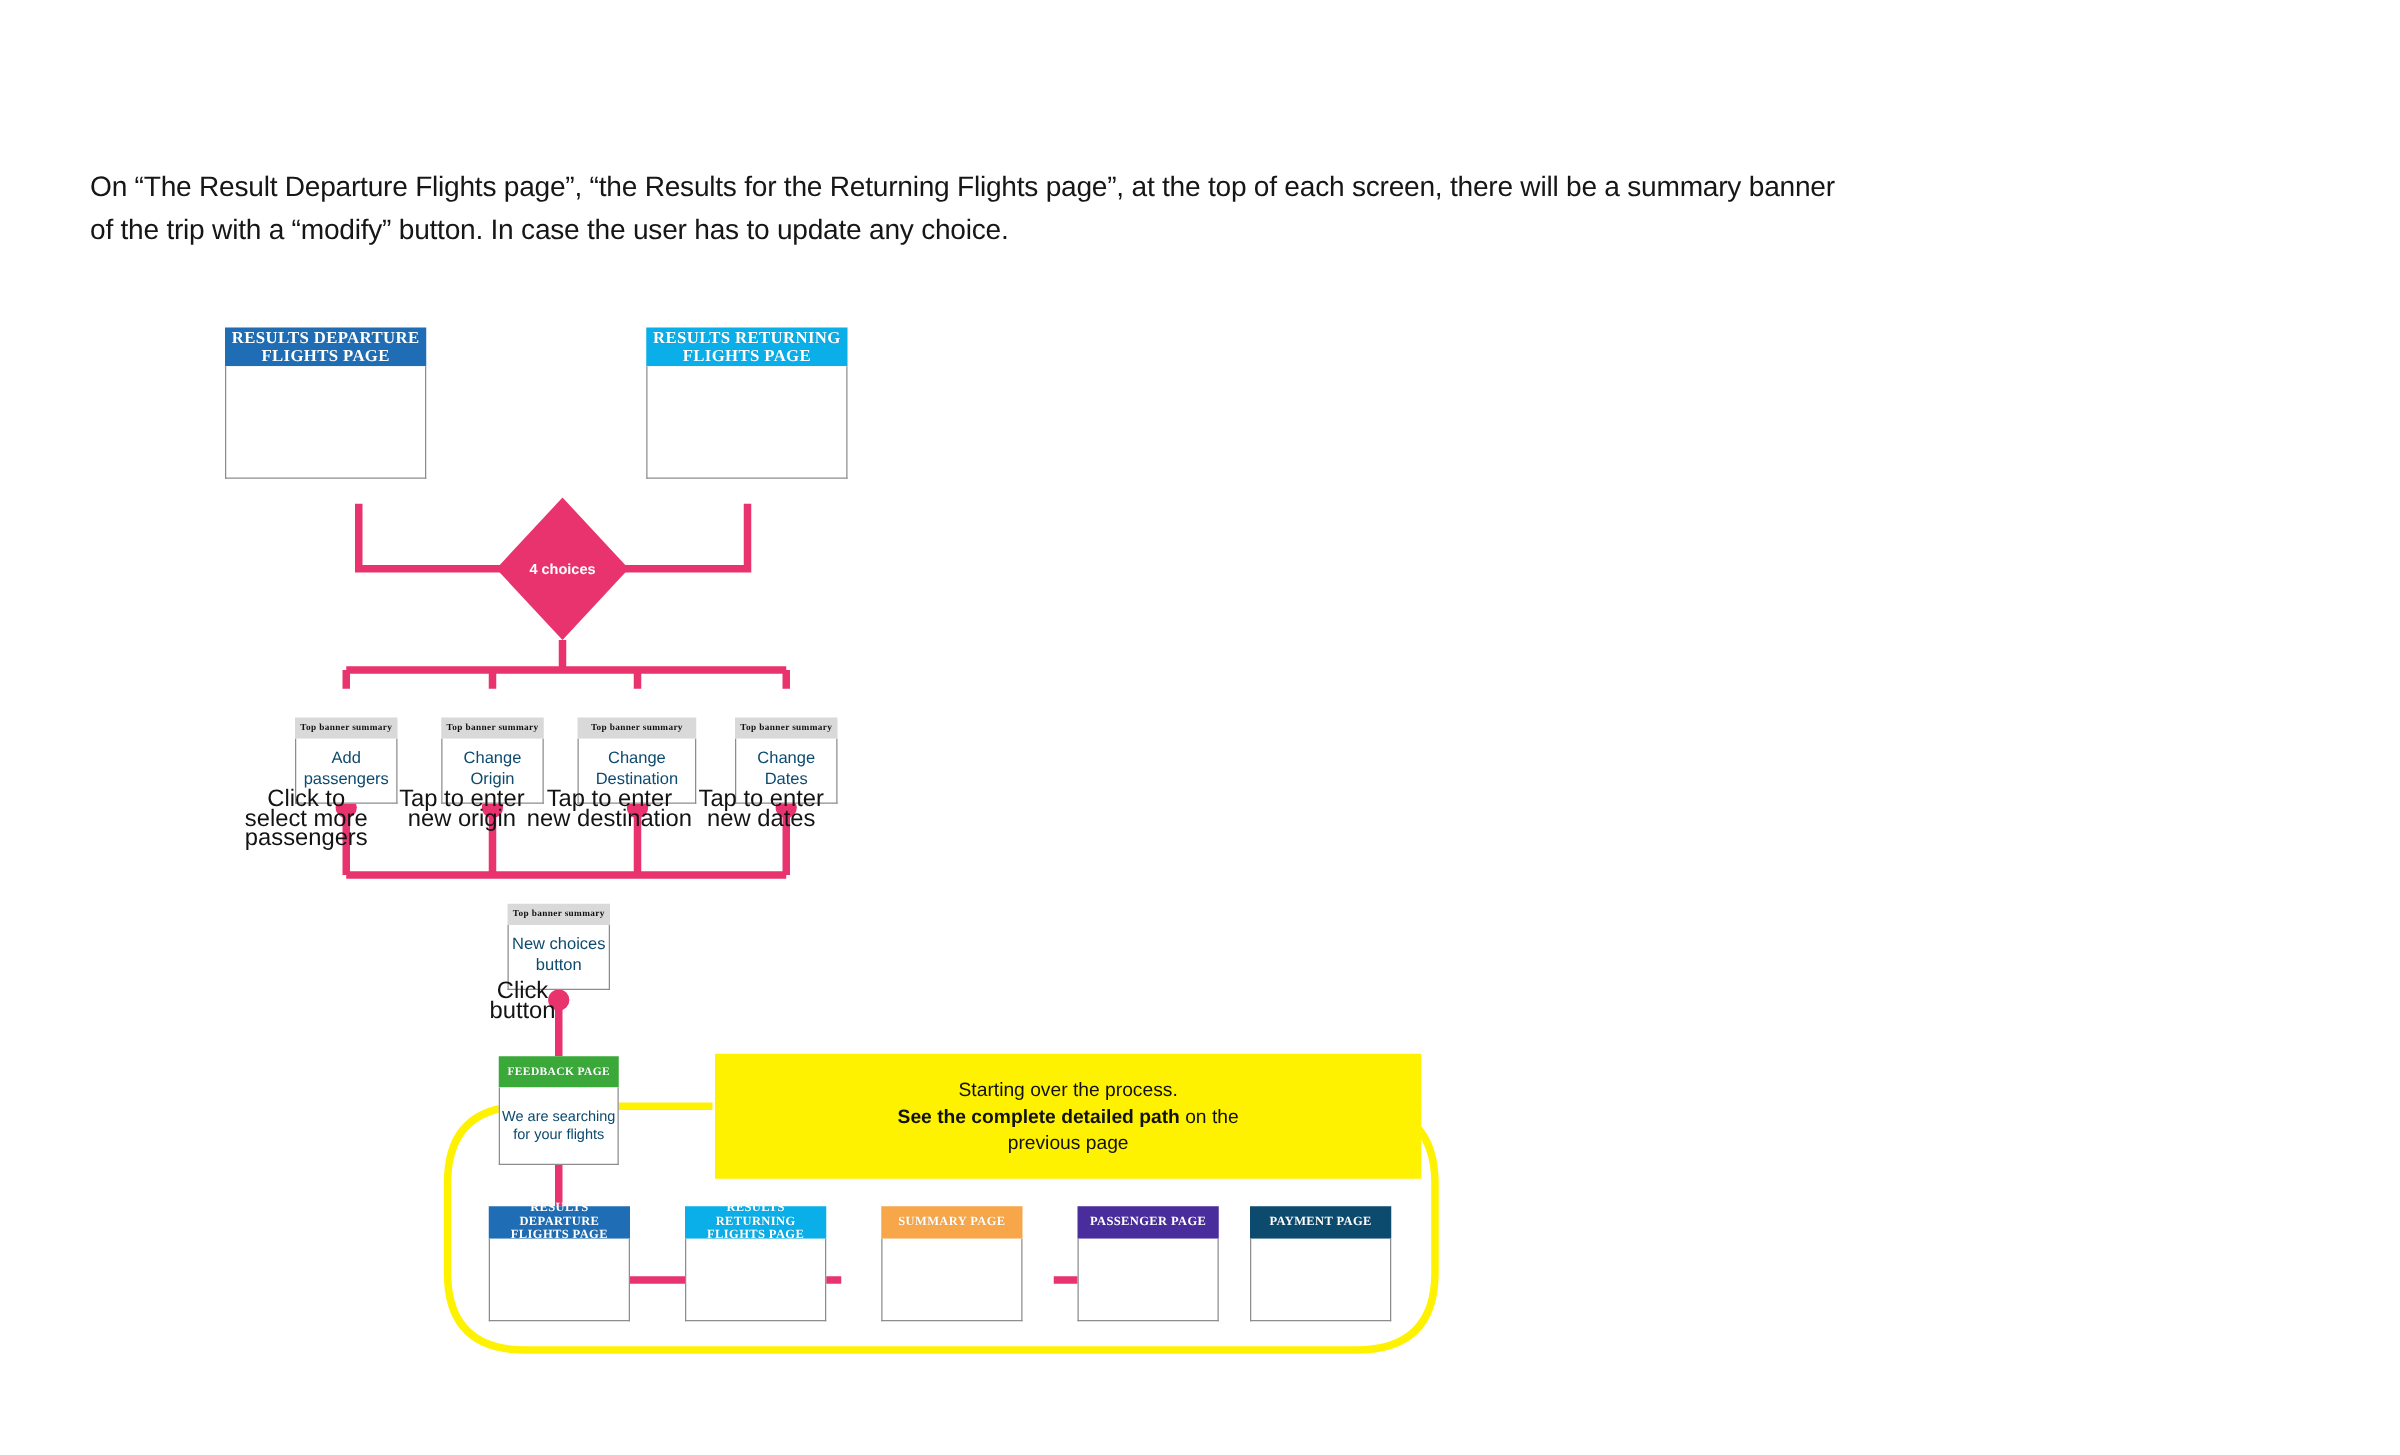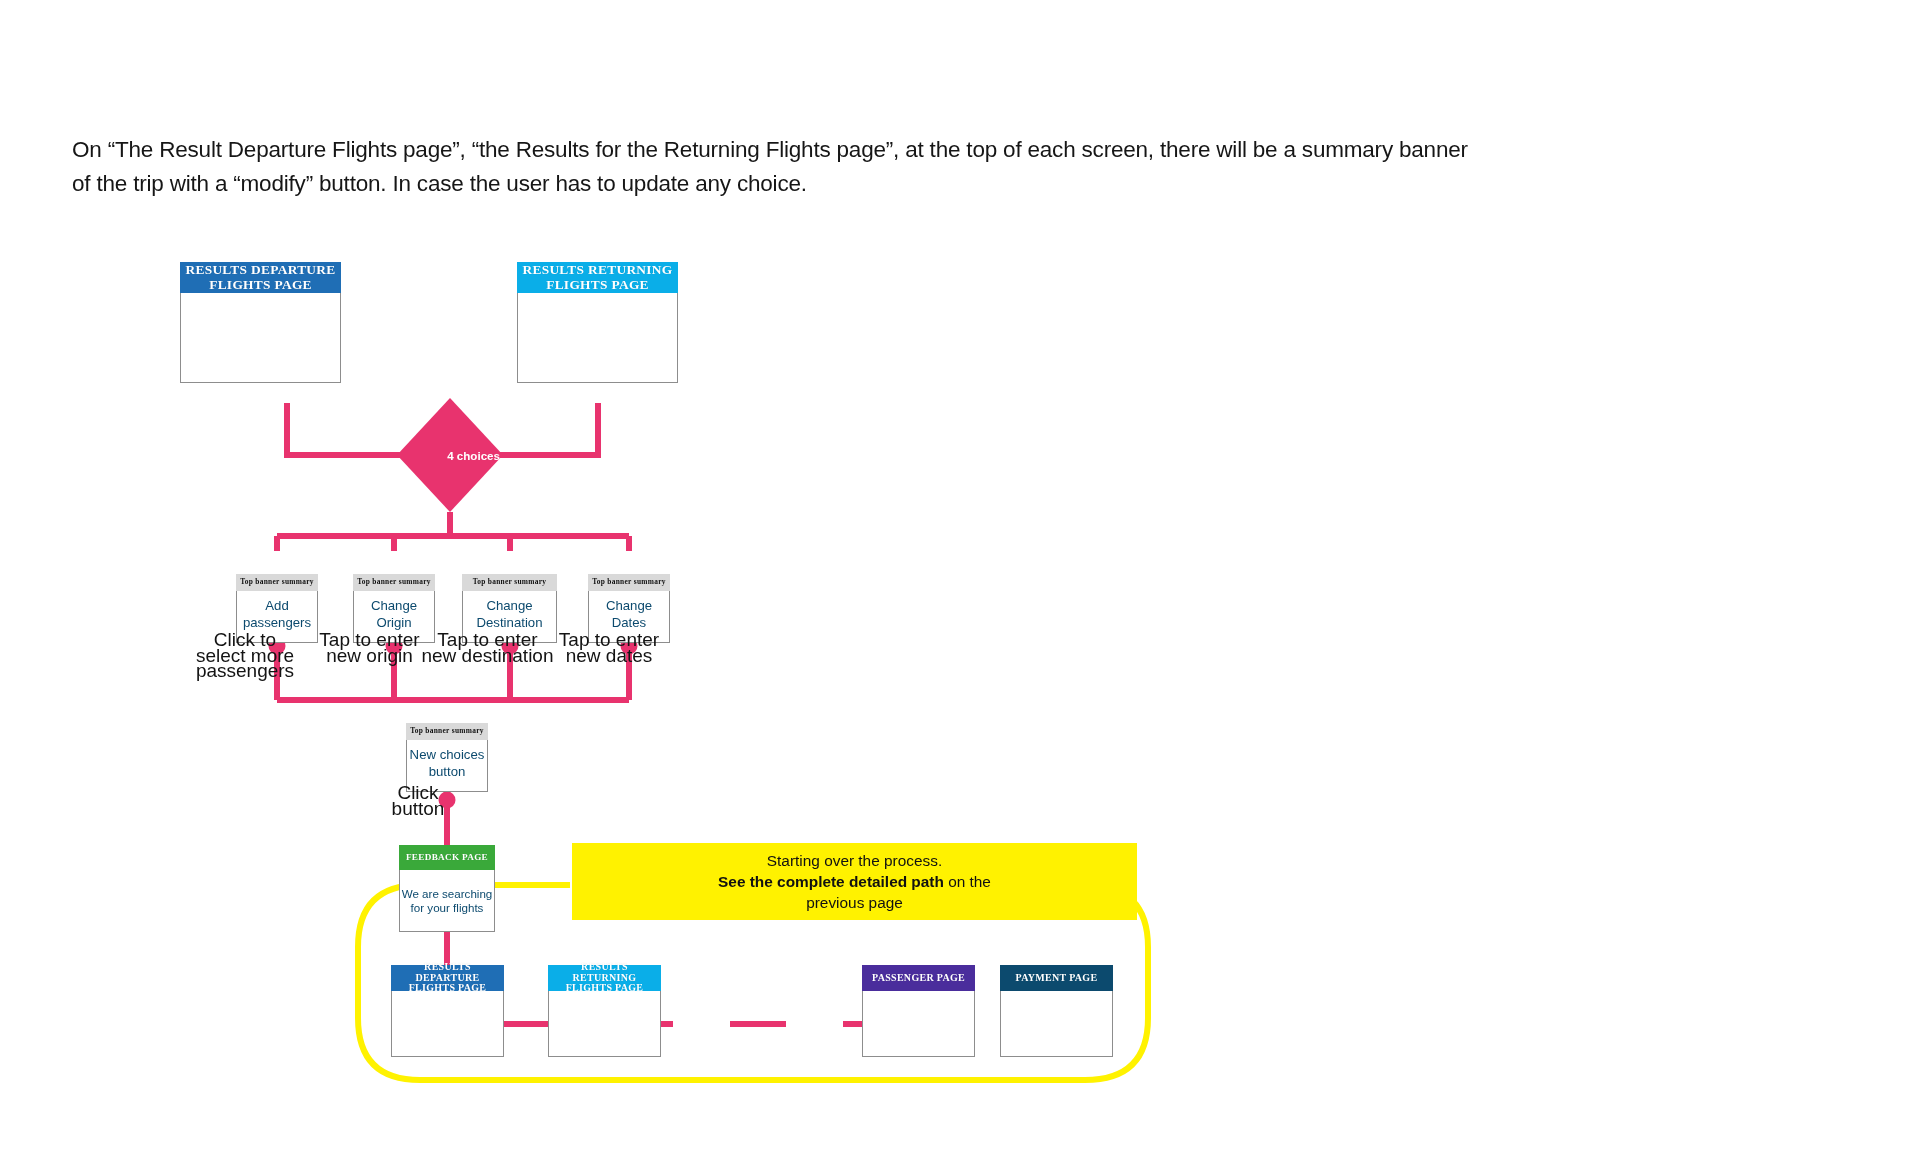--- a/index.html
+++ b/index.html
@@ -67,21 +67,21 @@
 
   
   .lbl{
     position:absolute;font-family:"Liberation Sans", sans-serif;
     color:#131313;font-size:19px;line-height:15.5px;text-align:center;
     white-space:pre-line;
   }
 
   
   .callout{
-    position:absolute;left:572px;top:843px;width:565px;height:77px;
+    position:absolute;left:572px;top:843px;width:565px;height:100px;
     background:#fff200;
     display:flex;flex-direction:column;align-items:center;justify-content:center;
     font-family:"Liberation Sans", sans-serif;
     font-size:15.4px;line-height:21px;color:#111111;text-align:center;
   }
   .callout b{font-weight:bold;margin-top:36px;}
 </style>
 </head>
 <body>
 
@@ -131,21 +131,21 @@
       <circle cx="629" cy="646" r="8.5"></circle>
       <circle cx="447" cy="800" r="8.5"></circle>
     </g>
 
     <polygon points="450,398 503,455 450,512 397,455" fill="#e8336e"></polygon>
 
     <path d="M 570 885 L 420 885 Q 358 885 358 947 L 358 1018 Q 358 1080 420 1080
              L 1085 1080 Q 1148 1080 1148 1018 L 1148 947 Q 1148 885 1085 885 L 1137 885" fill="none" stroke="#fff200" stroke-width="6"></path>
   </svg>
 
-  <div class="lbl" style="left:400px;top:448px;width:100px;color:#ffffff;font-size:11.6px;font-weight:bold;text-align:right;">4 choices</div>
+  <div class="lbl" style="left:400px;top:448px;width:100px;color:#ffffff;font-size:11.6px;font-weight:bold;">4 choices</div>
 
   <div class="card big" style="left:180px;top:262px;">
     <div class="hdr" style="background:#1f6eb5;">RESULTS DEPARTURE
 FLIGHTS PAGE</div>
     <div class="body"></div>
   </div>
 
   <div class="card big" style="left:517px;top:262px;">
     <div class="hdr" style="background:#0aaee8;">RESULTS RETURNING
 FLIGHTS PAGE</div>
@@ -214,20 +214,24 @@
   <div class="card flow" style="left:391px;top:965px;">
     <div class="hdr" style="background:#1f6eb5;">RESULTS DEPARTURE
 FLIGHTS PAGE</div>
     <div class="body"></div>
   </div>
   <div class="card flow" style="left:548px;top:965px;">
     <div class="hdr" style="background:#0aaee8;">RESULTS RETURNING
 FLIGHTS PAGE</div>
     <div class="body"></div>
   </div>
+  <div class="card flow" style="left:705px;top:965px;">
+    <div class="hdr" style="background:#f7a74a;">SUMMARY PAGE</div>
+    <div class="body"></div>
+  </div>
   <div class="card flow" style="left:862px;top:965px;">
     <div class="hdr" style="background:#4a2d9c;">PASSENGER
 PAGE</div>
     <div class="body"></div>
   </div>
   <div class="card flow" style="left:1000px;top:965px;">
     <div class="hdr" style="background:#0c4a6e;">PAYMENT
 PAGE</div>
     <div class="body"></div>
   </div>

